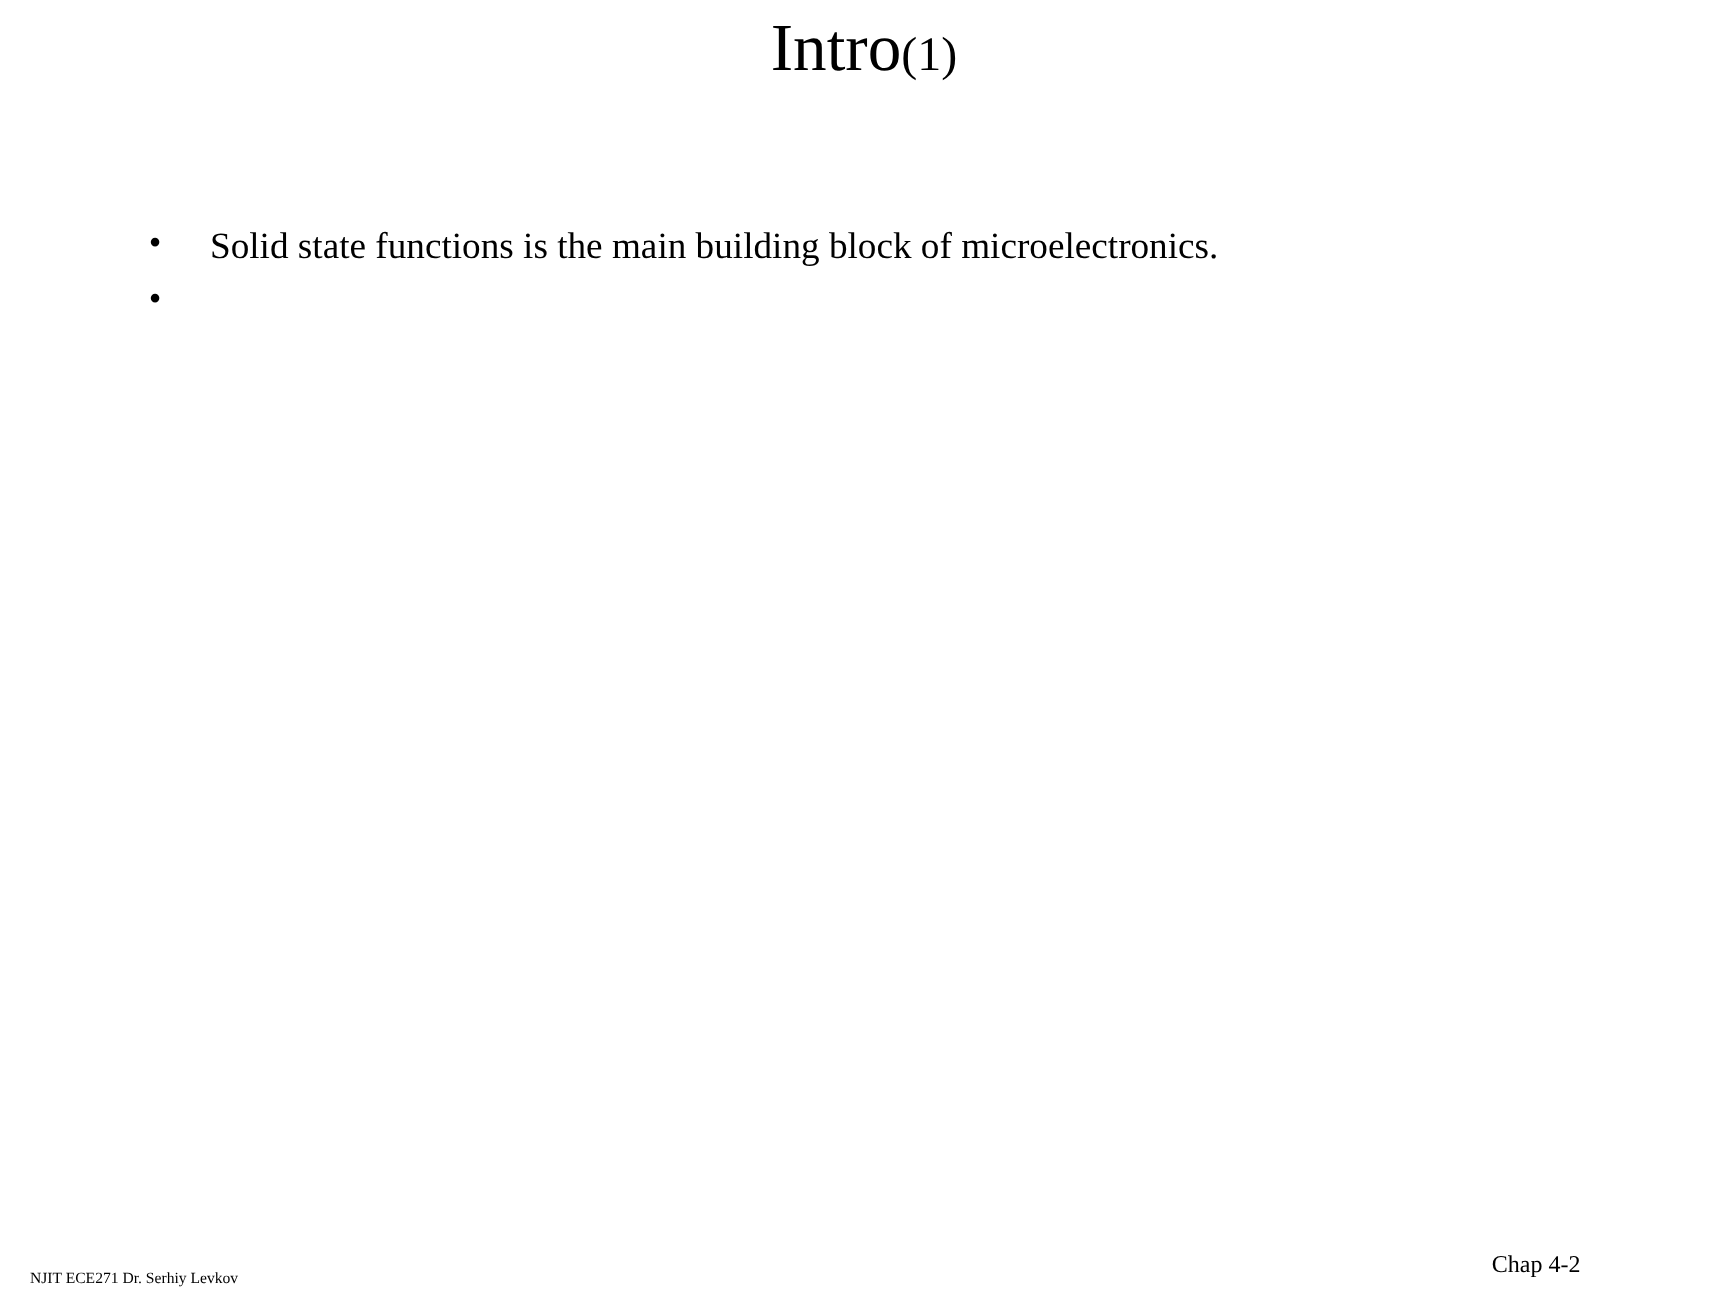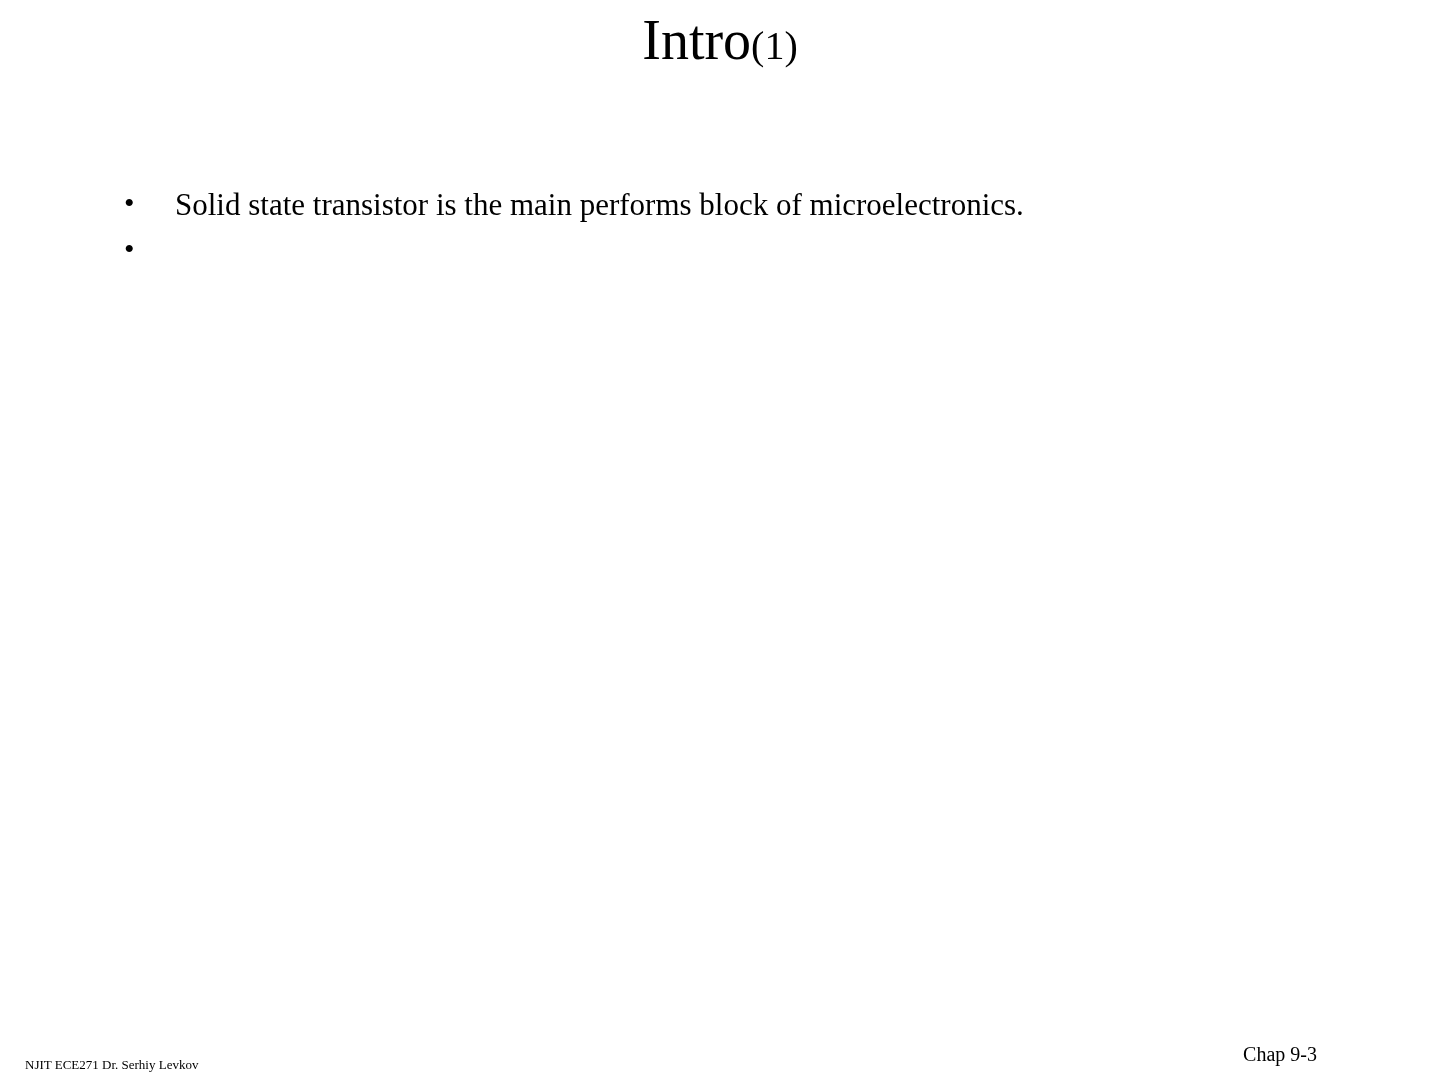--- a/index.html
+++ b/index.html
@@ -79,23 +79,23 @@
 
 <div class="slide">
 
   <div class="slide-title">
     <span>Intro</span><span class="title-sub">(1)</span>
   </div>
 
   <ul class="body-list">
     <li>
       <span class="bullet">•</span>
-      <span>Solid state transistor is the main performs block of microelectronics.</span>
+      <span>Solid state functions is the main building block of microelectronics.</span>
     </li>
     <li>
       <span class="bullet">•</span>
     </li>
   </ul>
 
   <div class="footer-left">NJIT  ECE271 Dr. Serhiy Levkov</div>
-  <div class="footer-right">Chap 9-3</div>
+  <div class="footer-right">Chap 4-2</div>
 
 </div>
 
 </body></html>

